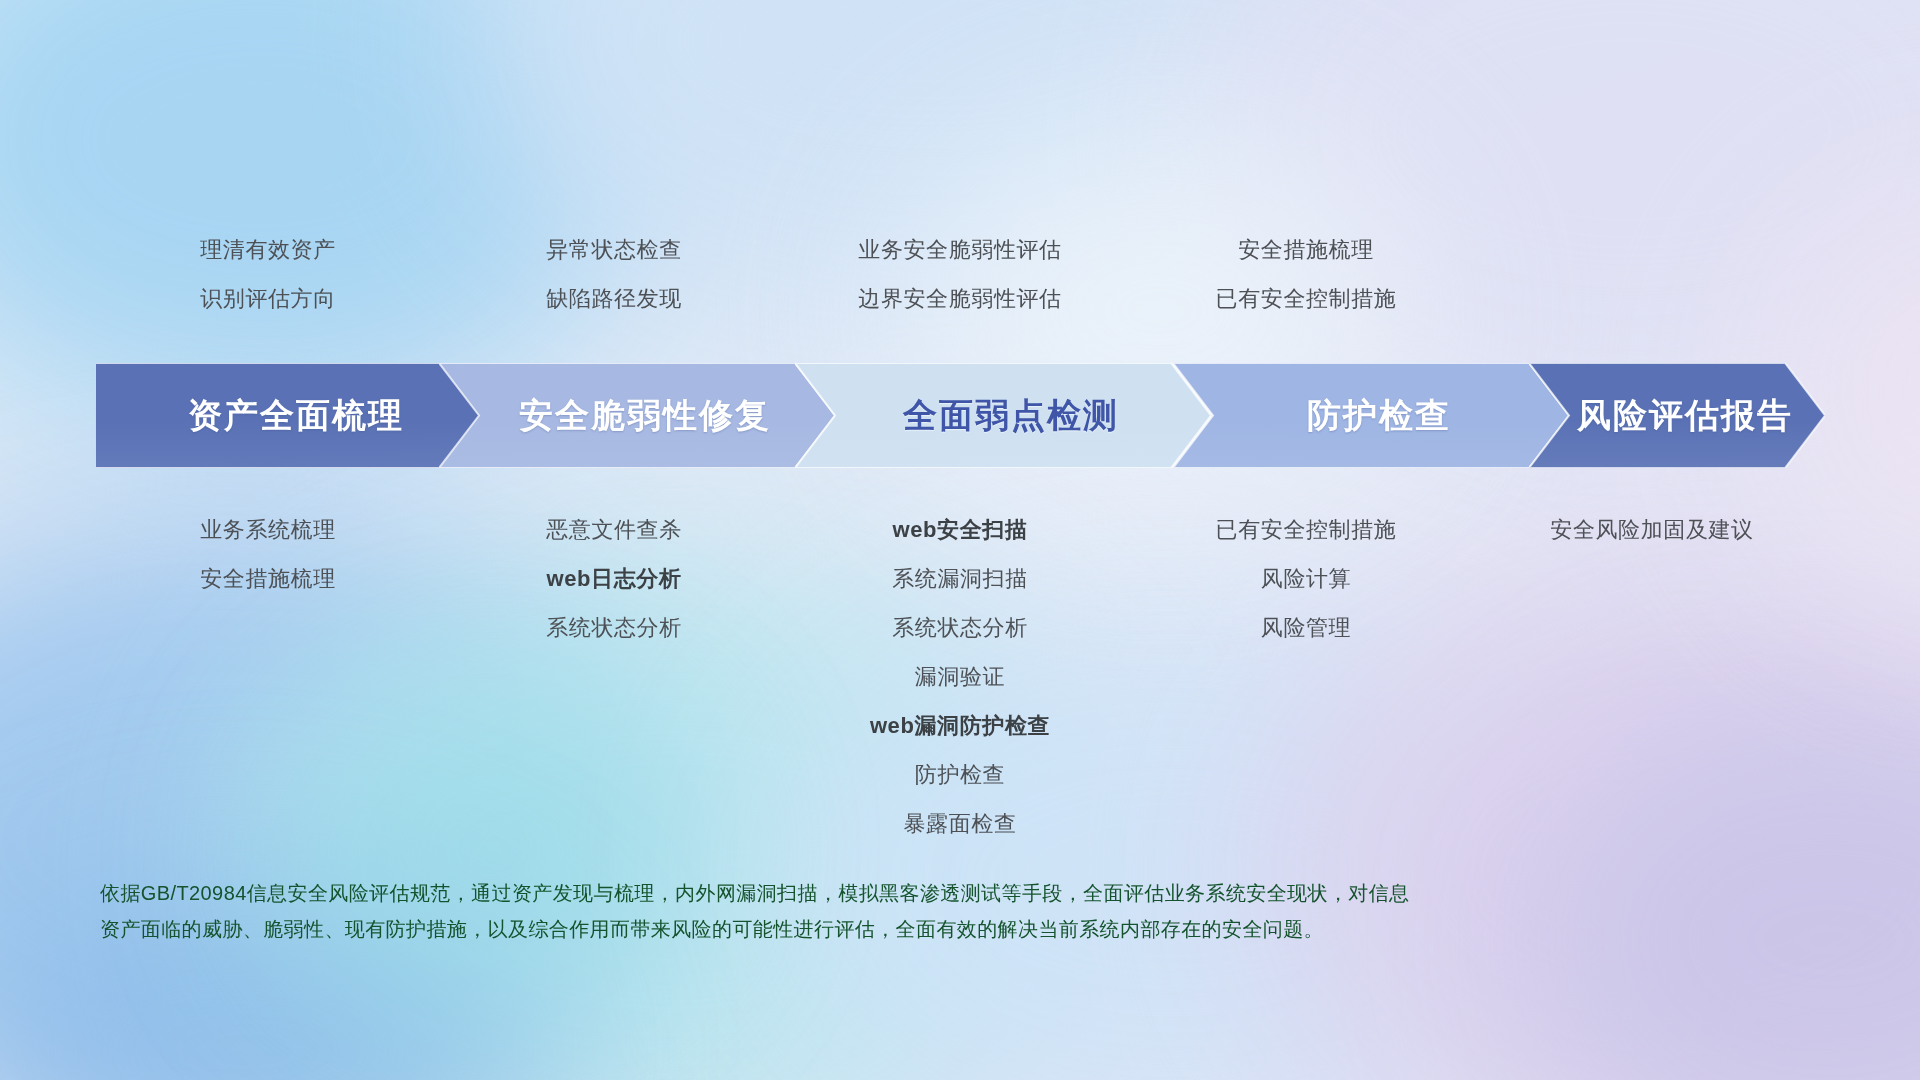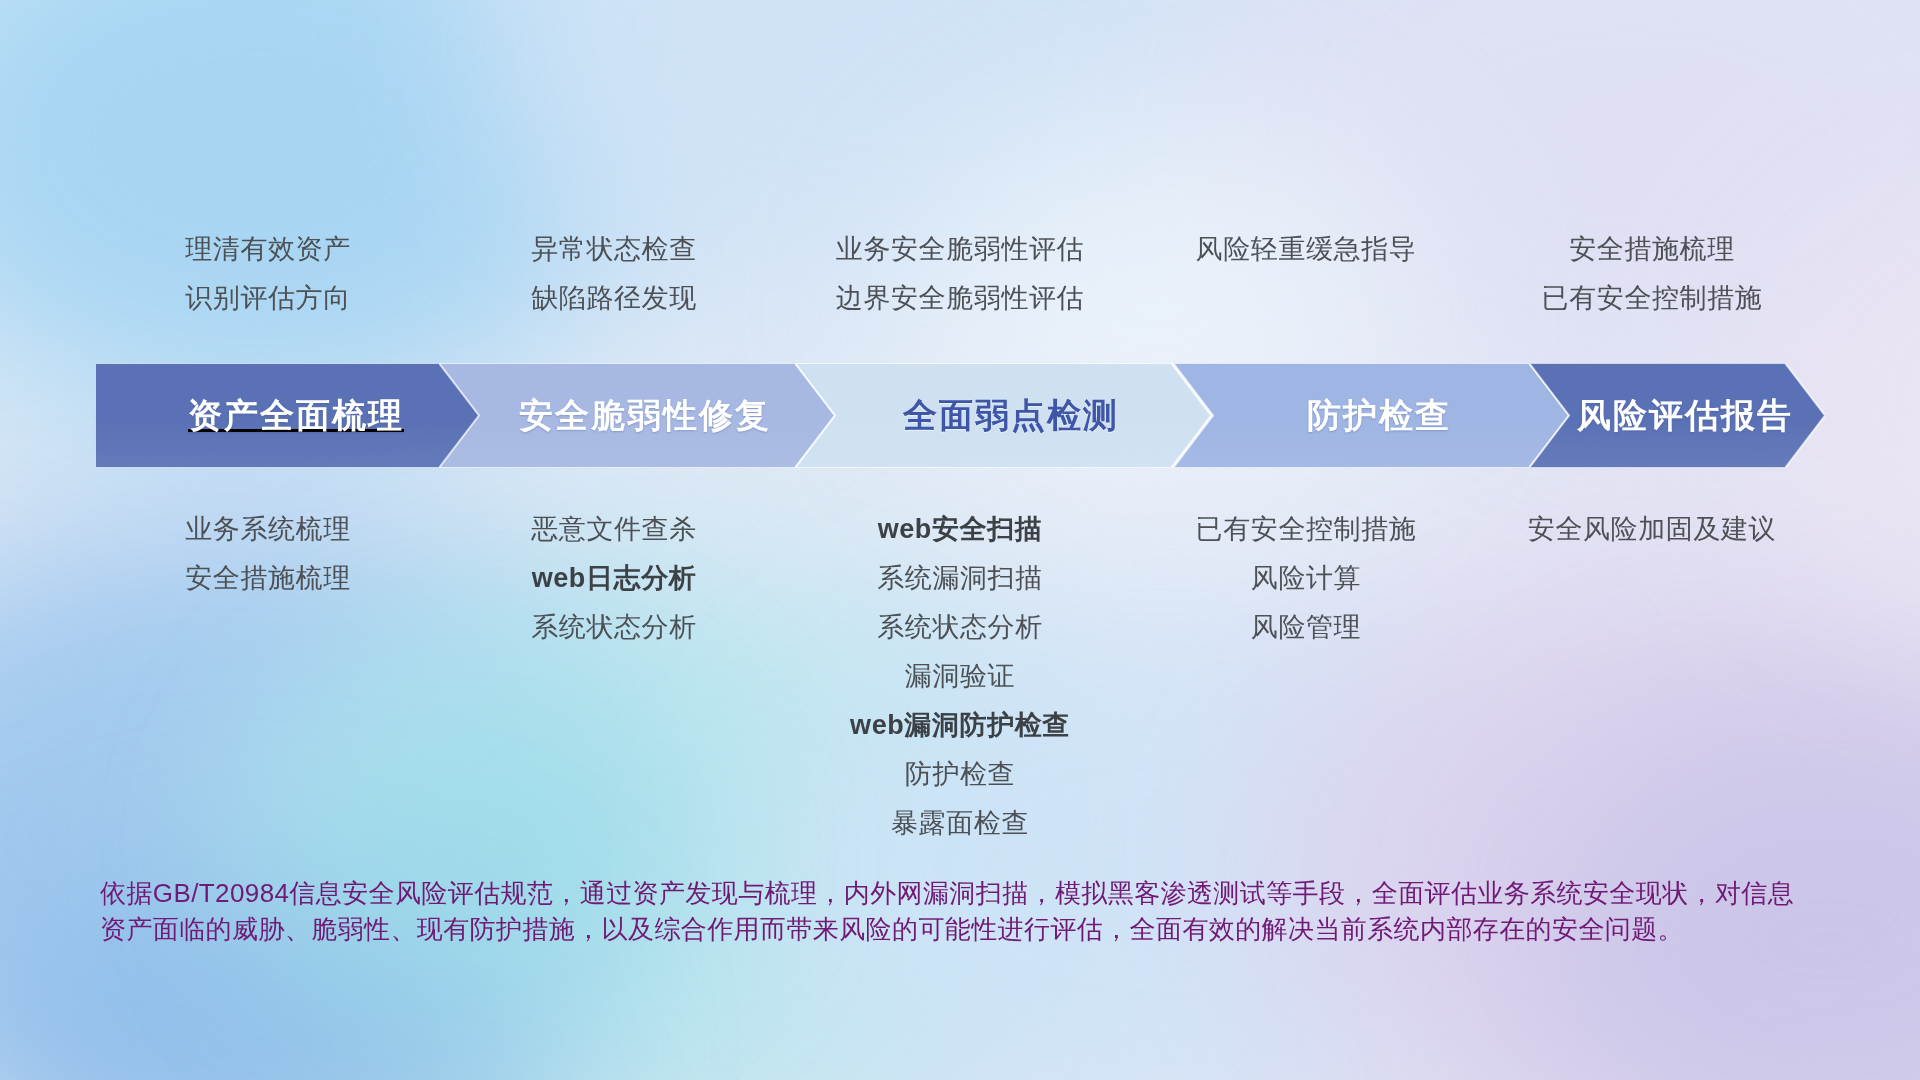--- a/index.html
+++ b/index.html
@@ -42,21 +42,21 @@
 
   .col{flex:0 0 auto;display:flex;flex-direction:column;align-items:center;}
   
   .c0{width:346px;}
   .c1{width:346px;}
   .c2{width:346px;}
   .c3{width:346px;}
   .c4{width:346px;}
 
   .item{
-    font-size:27px;line-height:49px;color:#4d5156;
+    font-size:22px;line-height:49px;color:#4d5156;
     white-space:nowrap;letter-spacing:.6px;
     font-weight:400;
   }
   .item.b{font-weight:700;color:#3c4146;}
 
   
   #band{
     position:absolute;left:95px;top:363px;width:1730px;height:105px;
   }
   .arrow{
@@ -81,21 +81,21 @@
   .arrow .shape svg{display:block;width:100%;height:100%;}
 
   .arrow .lbl{position:relative;z-index:3;}
 
   .txt-white{color:#ffffff;text-shadow:0 1px 2px rgba(60,80,140,.30);}
   .txt-blue{color:#3f55a8;text-shadow:0 1px 1px rgba(255,255,255,.55);}
 
   
   #footer{
     position:absolute;left:100px;top:875px;width:1520px;
-    font-size:26px;line-height:36px;color:#701a75;letter-spacing:.4px;
+    font-size:20px;line-height:36px;color:#14532d;letter-spacing:.4px;
   }
   #footer .ln{display:block;white-space:nowrap;}
 </style>
 </head>
 <body>
 
 <div id="bg">
   <div class="layer bg-base"></div>
   <div class="bl b1"></div>
     <div class="bl b2"></div>
@@ -119,31 +119,28 @@
         <div class="item">识别评估方向</div>
       </div>
       <div class="col c1">
         <div class="item">异常状态检查</div>
         <div class="item">缺陷路径发现</div>
       </div>
       <div class="col c2">
         <div class="item">业务安全脆弱性评估</div>
         <div class="item">边界安全脆弱性评估</div>
       </div>
-      <div class="col c3">
-        <div class="item">风险轻重缓急指导</div>
-      </div>
       <div class="col c4">
         <div class="item">安全措施梳理</div>
         <div class="item">已有安全控制措施</div>
       </div>
     </div>
 
   <div id="band">
-      <div class="arrow a0" style="left: 0px; width: 386px; text-decoration: underline;">
+      <div class="arrow a0" style="left: 0px; width: 386px;">
         <div class="shape">
           <svg viewBox="0 0 386 105" preserveAspectRatio="none">
             <defs>
               <linearGradient id="g0" x1="0" y1="0" x2="0" y2="1">
                 <stop offset="0%" stop-color="#5a72b5" stop-opacity="1"></stop>
                 <stop offset="55%" stop-color="#5a72b5" stop-opacity="1"></stop>
                 <stop offset="100%" stop-color="#5a72b5" stop-opacity=".92"></stop>
               </linearGradient>
             </defs>
             <polygon points="0,0 346,0 386,52.5 346,105 0,105 0,52.5" fill="url(#g0)" stroke="rgba(255,255,255,.72)" stroke-width="2"></polygon>

